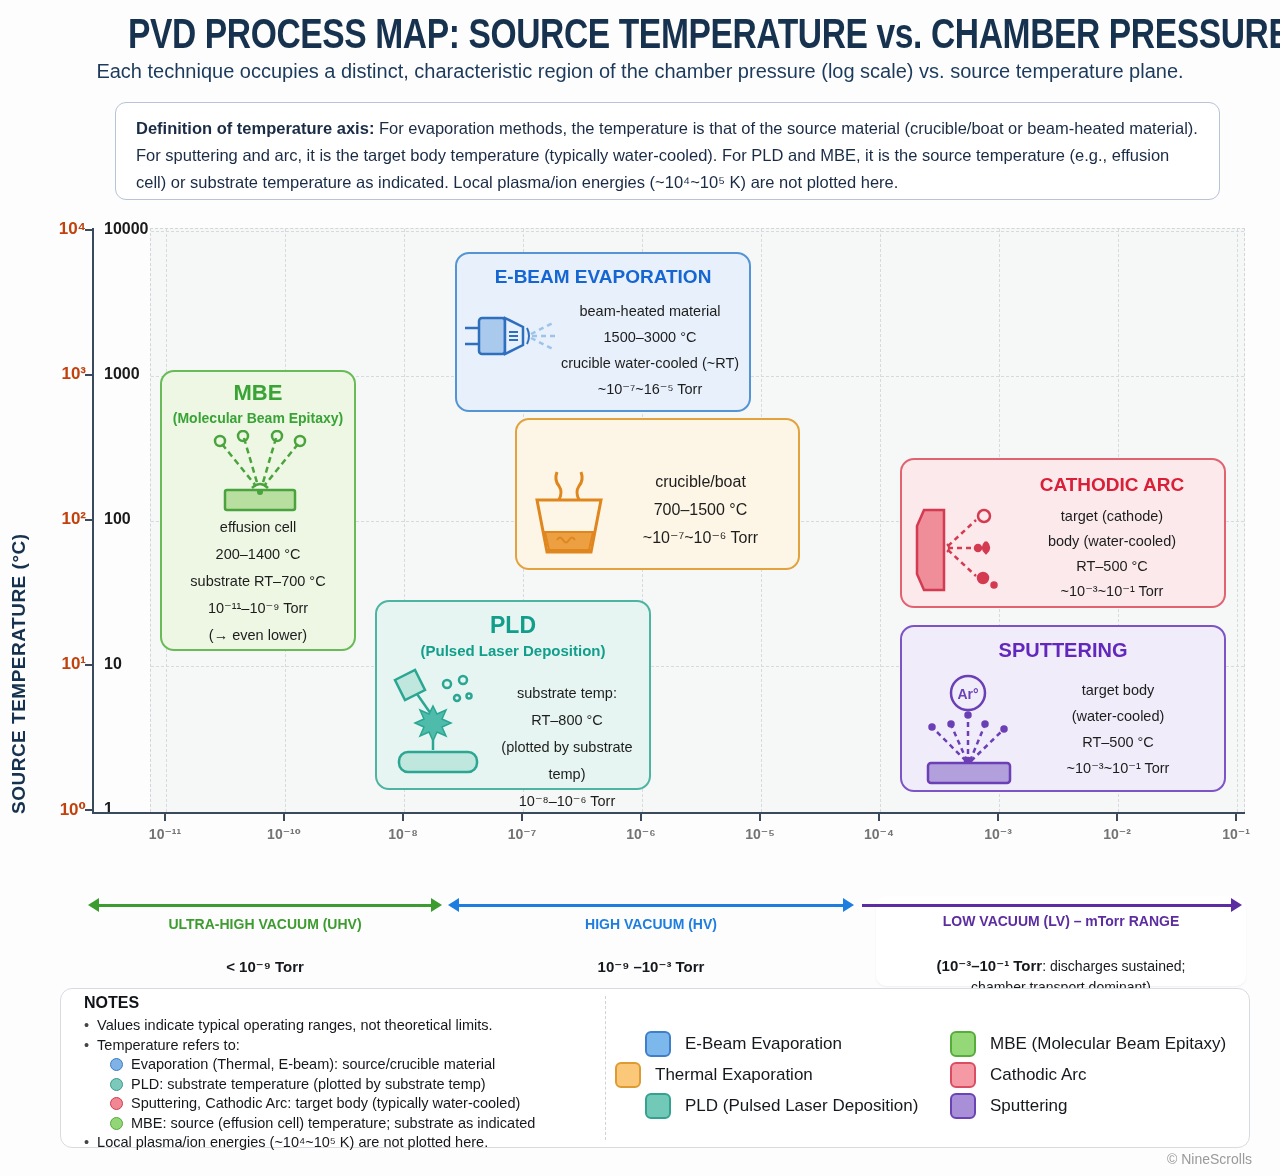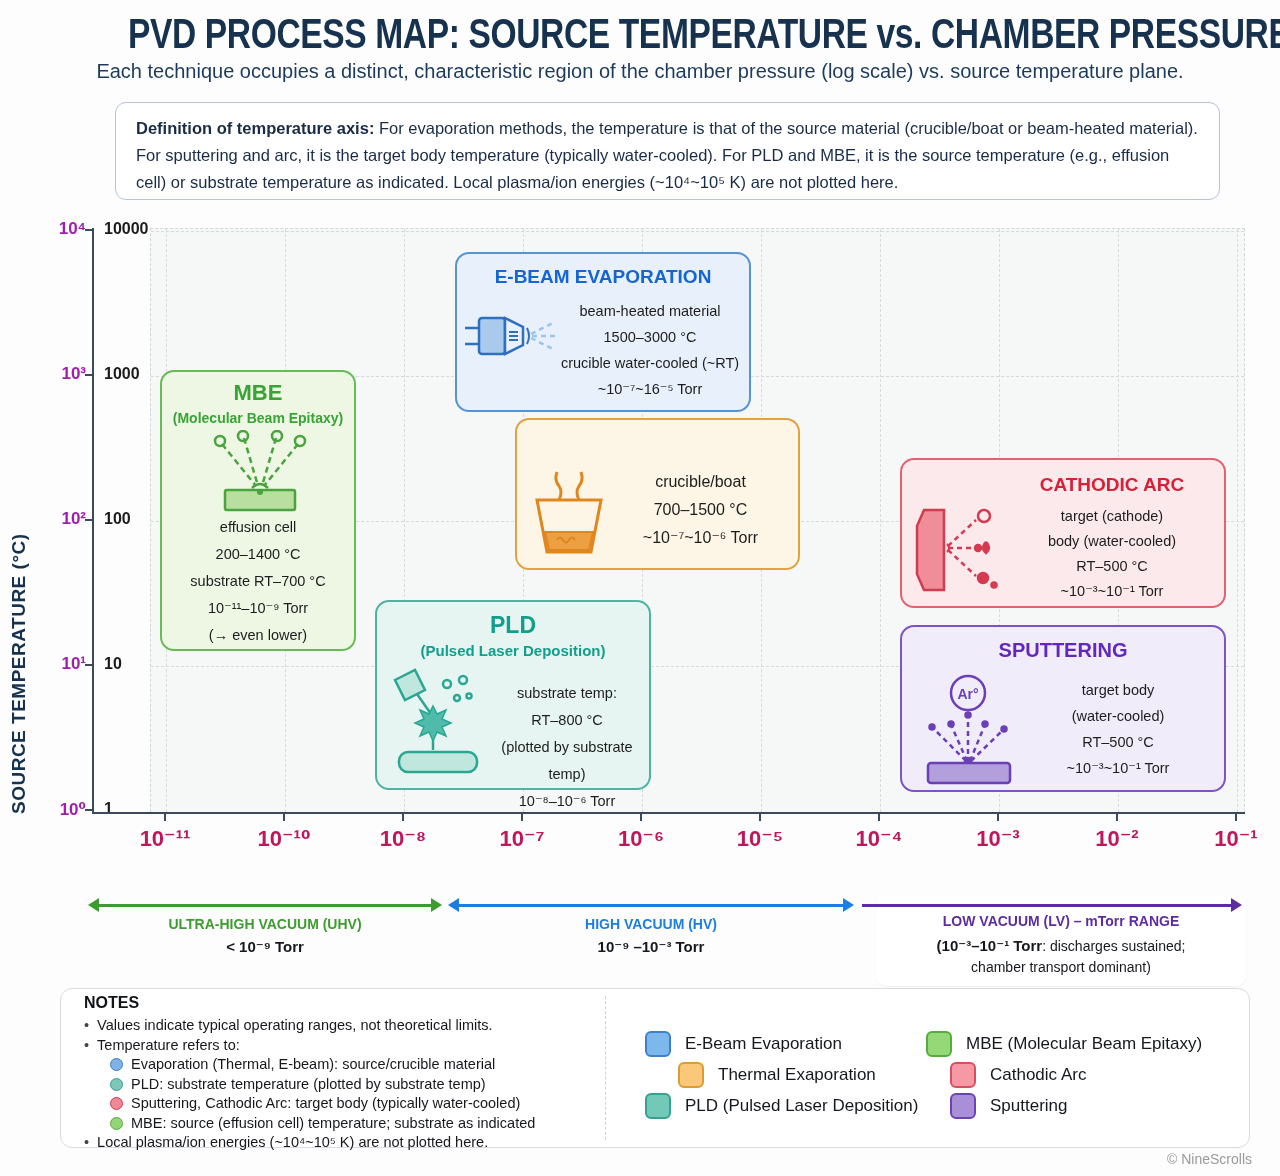--- a/index.html
+++ b/index.html
@@ -6,23 +6,23 @@
   #canvas{position:relative;width:1280px;height:1176px;background:#fdfdfd;overflow:hidden;
     font-family:"Liberation Sans","DejaVu Sans",sans-serif;}
   .abs{position:absolute;}
   
   #main-title{left:0;right:0;top:10px;text-align:center;font-size:42px;font-weight:bold;
     color:#16324f;white-space:nowrap;transform:scaleX(.80);letter-spacing:-.5px;}
   #subtitle{left:0;right:0;top:60px;text-align:center;font-size:20px;color:#1c3a5c;}
   #def-card{left:115px;top:102px;width:1105px;height:98px;box-sizing:border-box;background:#fff;
     border:1.5px solid #b7c3d6;border-radius:11px;padding:12px 20px;font-size:16.5px;line-height:27px;color:#1a2b45;}
   
-  .ylab-outer{width:60px;text-align:right;font-weight:bold;font-size:17px;color:#a21caf;}
+  .ylab-outer{width:60px;text-align:right;font-weight:bold;font-size:17px;color:#c2410c;}
   .ylab-inner{width:52px;text-align:left;font-weight:bold;font-size:16px;color:#1b1b1b;}
-  .tick-x{width:72px;text-align:center;font-weight:bold;font-size:22px;color:#be185d;}
+  .tick-x{width:72px;text-align:center;font-weight:bold;font-size:14px;color:#737373;}
   .tickmark-y{width:9px;height:2px;background:#3a4a5c;}
   .tickmark-x{width:2px;height:8px;background:#3a4a5c;}
   #yaxis-line{left:92px;top:228px;width:2px;height:586px;background:#3a4a5c;}
   #xaxis-line{left:92px;top:812px;width:1153px;height:2px;background:#3a4a5c;}
   #yaxis-title{left:8px;top:228px;height:586px;display:flex;align-items:center;
     writing-mode:vertical-rl;transform:rotate(180deg);font-weight:bold;font-size:19px;color:#16324f;letter-spacing:.5px;}
   #xaxis-title{left:150px;width:1095px;top:861px;text-align:center;font-weight:bold;font-size:18px;color:#16324f;}
   #plot{left:150px;top:228px;width:1095px;height:584px;background:#f6f7f7;
     border-top:1px dashed #d2d6da;border-right:1px dashed #d2d6da;border-left:1px dashed #d2d6da;box-sizing:border-box;}
   .gridv{position:absolute;top:0;bottom:0;width:0;border-left:1px dashed #d7dadd;}
@@ -31,21 +31,21 @@
   .tech-box{position:absolute;border:2px solid;border-radius:14px;box-sizing:border-box;background:#fff;}
   .tech-title{position:absolute;left:0;right:0;text-align:center;font-weight:bold;}
   .tech-sub{position:absolute;left:0;right:0;text-align:center;font-weight:bold;}
   .tech-lines{position:absolute;text-align:center;color:#1d1d1d;font-size:14.5px;}
   .icon{position:absolute;}
   
   .arrow{position:absolute;height:3px;background:currentColor;}
   .arrow .hl{position:absolute;left:-11px;top:-6px;width:0;height:0;border:7.5px solid transparent;border-right:11px solid currentColor;}
   .arrow .hr{position:absolute;right:-11px;top:-6px;width:0;height:0;border:7.5px solid transparent;border-left:11px solid currentColor;}
   .vlabel{position:absolute;text-align:center;font-weight:bold;font-size:14px;}
-  .vrange{position:absolute;text-align:center;font-weight:bold;font-size:15px;color:#15181d;}
+  .vrange{position:absolute;text-align:center;font-weight:bold;font-size:15px;color:#15181d;margin-top:20px;}
   #lv-card{left:876px;top:896px;width:370px;height:90px;background:#fff;border-radius:10px;box-shadow:0 1px 2px rgba(0,0,0,.06);}
   .lv-small{font-size:14px;font-weight:normal;color:#15181d;}
   
   #bottom-panel{left:60px;top:988px;width:1190px;height:160px;background:#fff;border:1.5px solid #d8dbe0;border-radius:12px;box-sizing:border-box;}
   #panel-divider{left:605px;top:996px;height:144px;width:0;border-left:1px dashed #cfd3d8;}
   #notes-title{font-weight:bold;font-size:16px;color:#101318;margin-bottom:4px;}
   .nrow{display:flex;gap:8px;line-height:19.5px;font-size:14.5px;color:#16181c;align-items:flex-start;}
   .nrow .bullet::before{content:"\2022";color:#444;}
   .nsub{margin-left:26px;text-align:center;}
   .ndot{width:13px;height:13px;border-radius:50%;border:1.5px solid;box-sizing:border-box;margin-top:3px;flex:none;}
@@ -334,29 +334,29 @@
     <div class="nrow">
         <span class="bullet"></span>
         <span>Local plasma/ion energies (~10⁴~10⁵ K) are not plotted here.</span>
       </div>
   </div>
 
   <div class="legend-row" style="left:645px;top:1031px">
     <span class="legend-swatch" style="background-color: rgb(125, 184, 236); border-color: rgb(63, 127, 201);"></span>
     <span>E-Beam Evaporation</span>
   </div>
-  <div class="legend-row" style="left:678px;top:1062px">
+  <div class="legend-row" style="left:615px;top:1062px">
     <span class="legend-swatch" style="background-color: rgb(250, 200, 120); border-color: rgb(221, 155, 51);"></span>
     <span>Thermal Exaporation</span>
   </div>
   <div class="legend-row" style="left:645px;top:1093px">
     <span class="legend-swatch" style="background-color: rgb(114, 201, 184); border-color: rgb(53, 161, 145);"></span>
     <span>PLD (Pulsed Laser Deposition)</span>
   </div>
-  <div class="legend-row" style="left:926px;top:1031px">
+  <div class="legend-row" style="left:950px;top:1031px">
     <span class="legend-swatch" style="background-color: rgb(149, 216, 119); border-color: rgb(86, 173, 60);"></span>
     <span>MBE (Molecular Beam Epitaxy)</span>
   </div>
   <div class="legend-row" style="left:950px;top:1062px">
     <span class="legend-swatch" style="background-color: rgb(245, 154, 165); border-color: rgb(217, 79, 97);"></span>
     <span>Cathodic Arc</span>
   </div>
   <div class="legend-row" style="left:950px;top:1093px">
     <span class="legend-swatch" style="background-color: rgb(169, 143, 216); border-color: rgb(107, 67, 181);"></span>
     <span>Sputtering</span>

